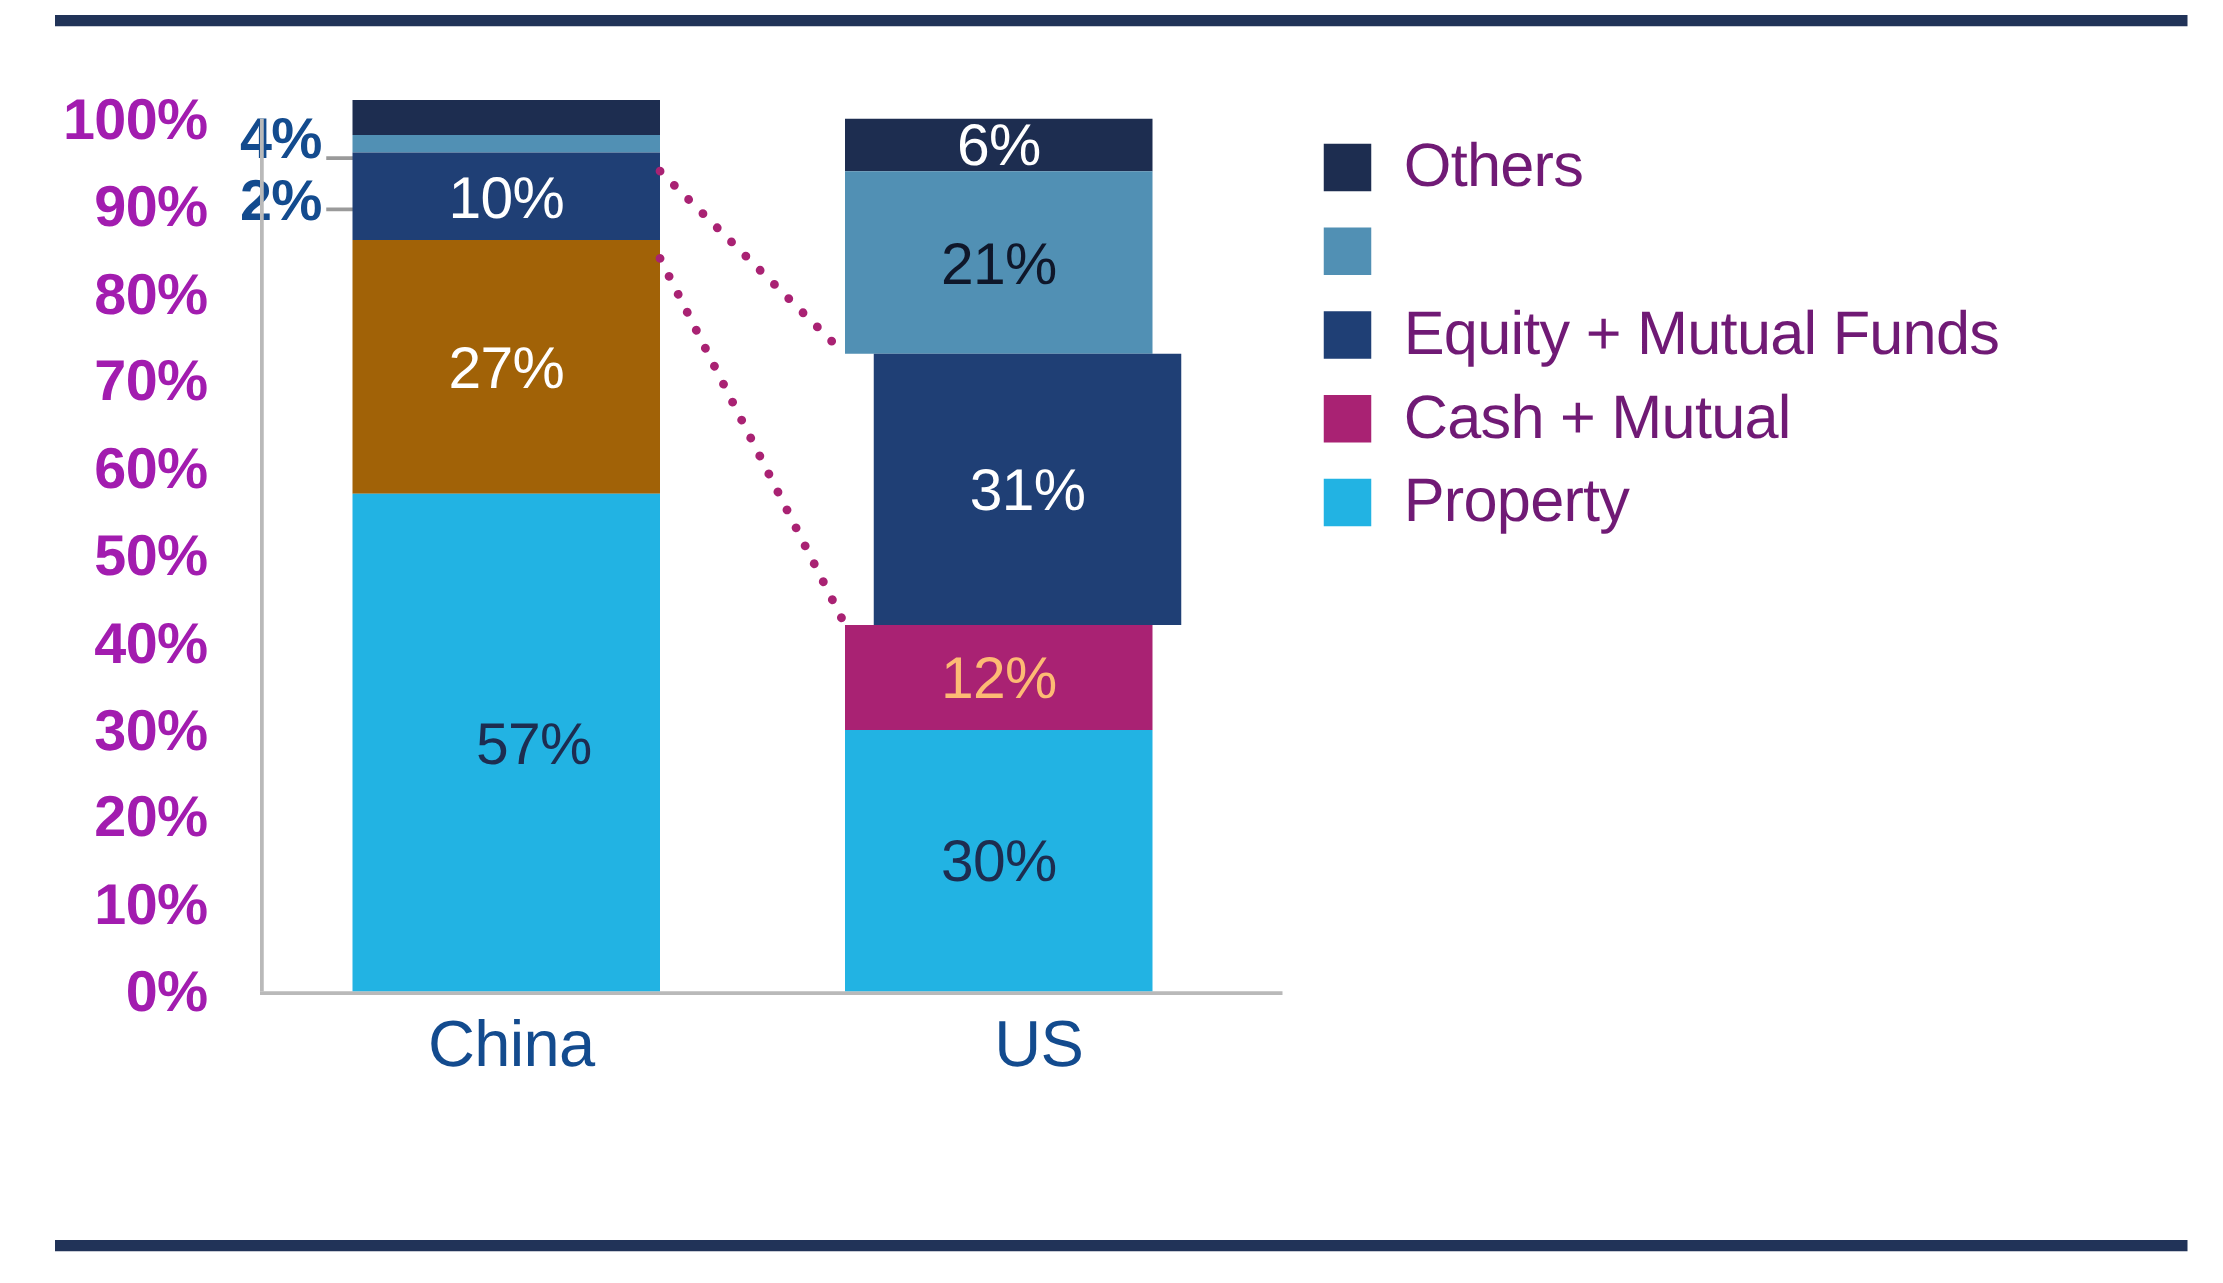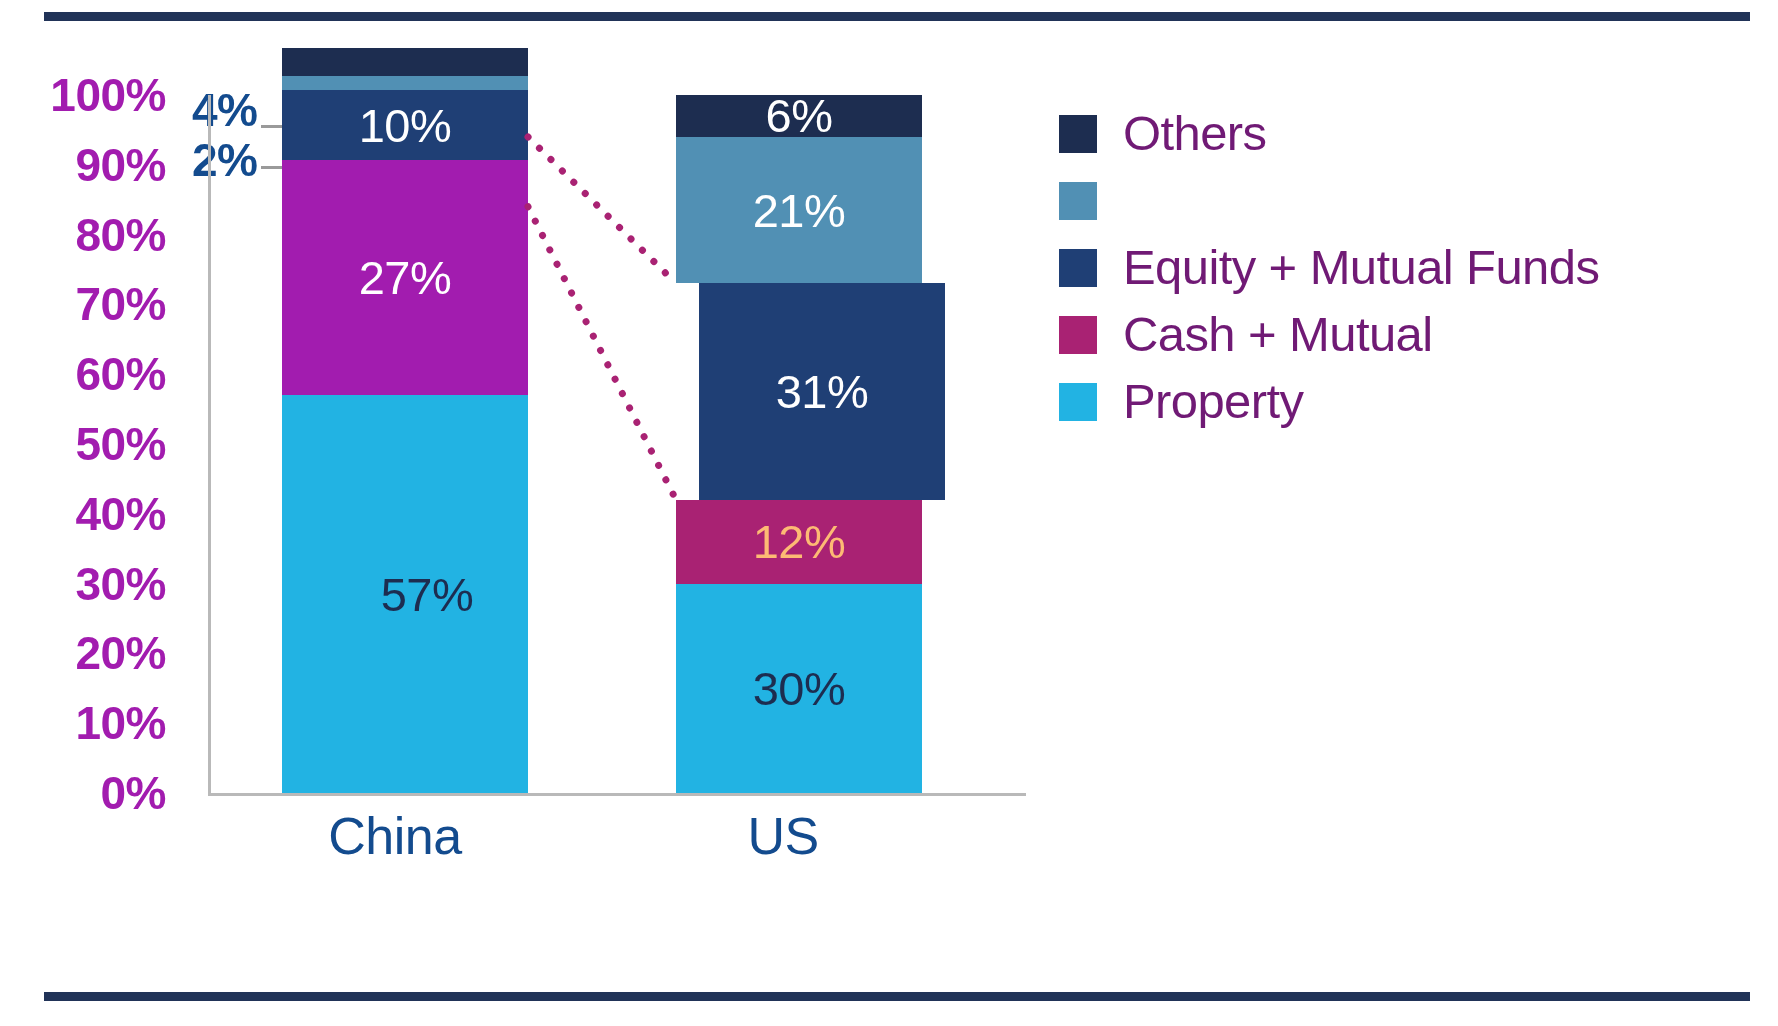--- a/index.html
+++ b/index.html
@@ -81,22 +81,22 @@
   .catlabel {
     position: absolute;
     top: 806px;
     width: 246px;
     text-align: center;
     color: #134b8e;
     font-size: 52px;
     font-weight: 400;
     letter-spacing: -0.5px;
   }
-  #cat-china { left: 272px; }
-  #cat-us    { left: 660px; }
+  #cat-china { left: 286px; }
+  #cat-us    { left: 708px; }
 
   
   .callout {
     position: absolute;
     color: #134b8e;
     font-size: 46px;
     font-weight: 700;
     letter-spacing: -0.5px;
     white-space: nowrap;
     transform: translateY(-50%);
@@ -170,33 +170,33 @@
 
   <div id="plot">
     <div id="axis-line-y"></div>
     <div id="axis-line-x"></div>
     <div class="bar" id="bar-china">
         <div class="seg" style="height: 27.92px; background: rgb(29, 45, 80);"></div>
         <div class="seg" style="height: 13.96px; background: rgb(81, 144, 180);"></div>
         <div class="seg" style="height: 69.8px; background: rgb(31, 63, 117);">
           <span class="val" style="color: rgb(255, 255, 255);">10%</span>
         </div>
-        <div class="seg" style="height: 235px; background: #a21caf;">
+        <div class="seg" style="height: 203px; background: #a16207;">
           <span class="val" style="color: rgb(255, 255, 255);">27%</span>
         </div>
         <div class="seg" style="height: 397.86px; background: rgb(34, 179, 227);">
           <span class="val" style="color: rgb(29, 45, 80); margin-left: 44px;">57%</span>
         </div>
       </div>
     <div class="bar" id="bar-us">
         <div class="seg" style="height: 41.88px; background: rgb(29, 45, 80);">
           <span class="val" style="color: rgb(255, 255, 255);">6%</span>
         </div>
         <div class="seg" style="height: 146.58px; background: rgb(81, 144, 180);">
-          <span class="val" style="color: #ffffff;">21%</span>
+          <span class="val" style="color: #0f172a;">21%</span>
         </div>
         <div class="seg" style="height: 216.38px; background: rgb(31, 63, 117); margin-left: 23px;">
           <span class="val" style="color: rgb(255, 255, 255);">31%</span>
         </div>
         <div class="seg" style="height: 83.76px; background: rgb(169, 34, 115);">
           <span class="val" style="color: #fdba74;">12%</span>
         </div>
         <div class="seg" style="height: 209.4px; background: rgb(34, 179, 227);">
           <span class="val" style="color: rgb(29, 45, 80);">30%</span>
         </div>

